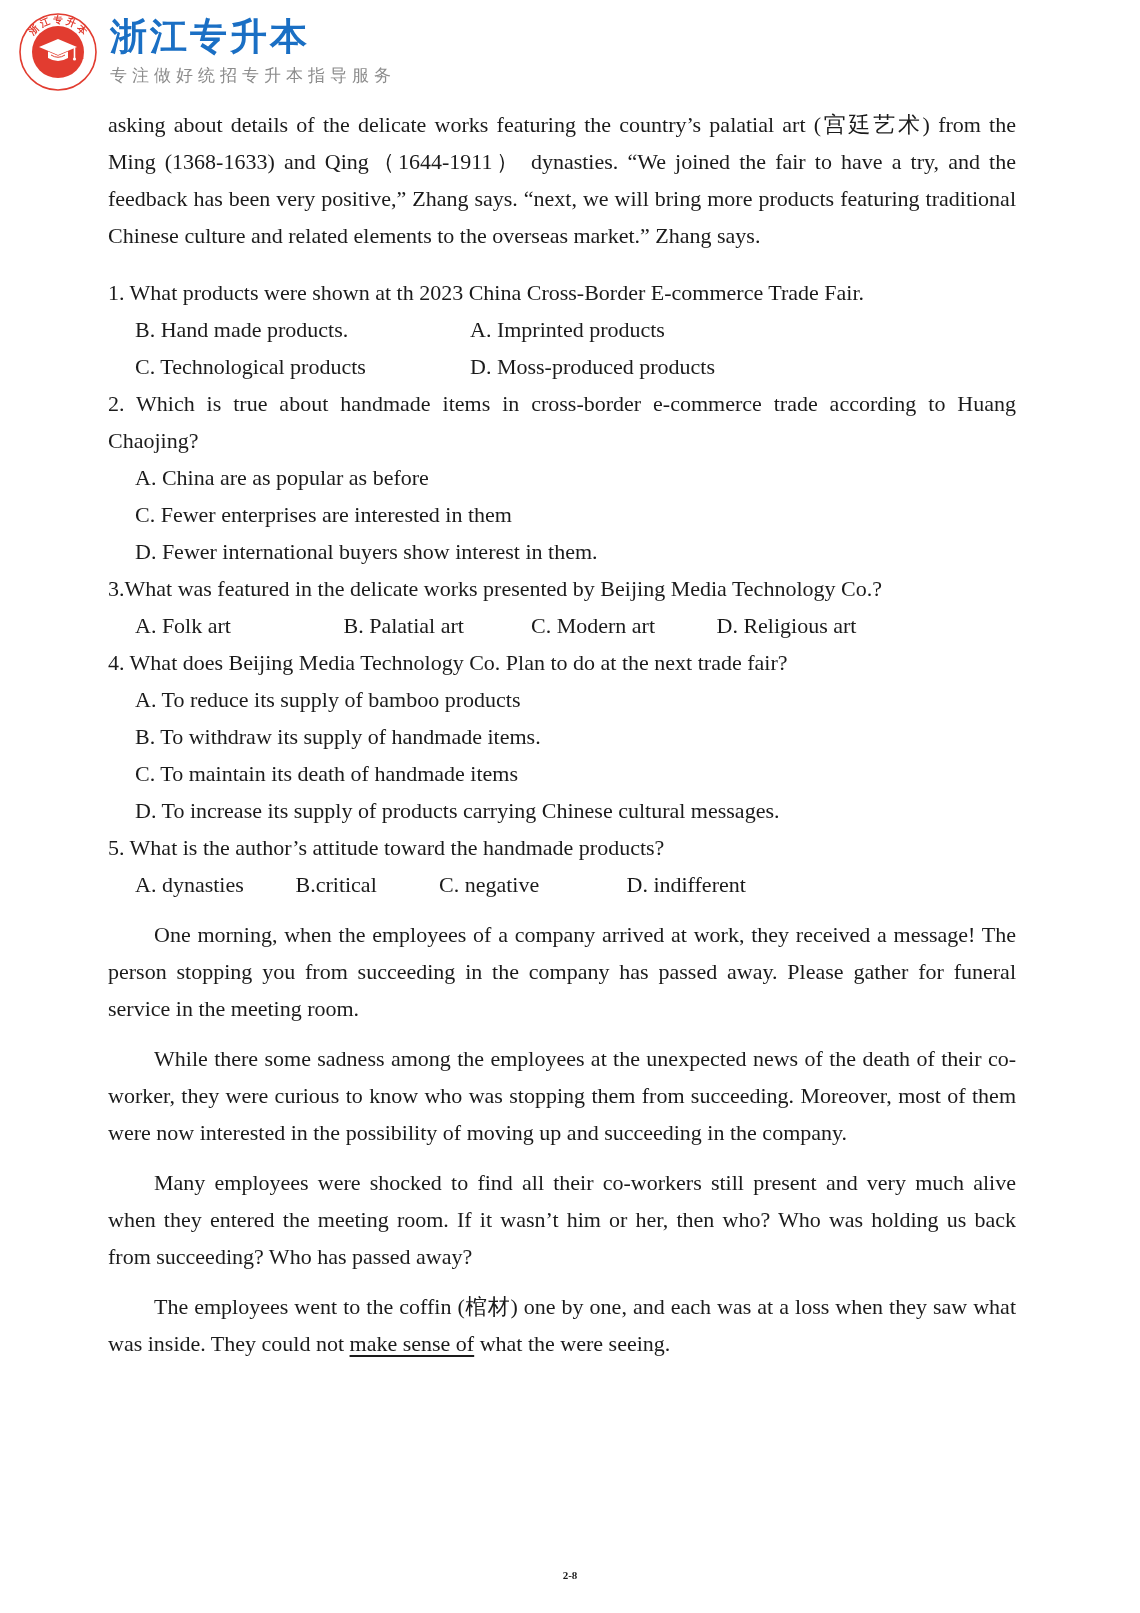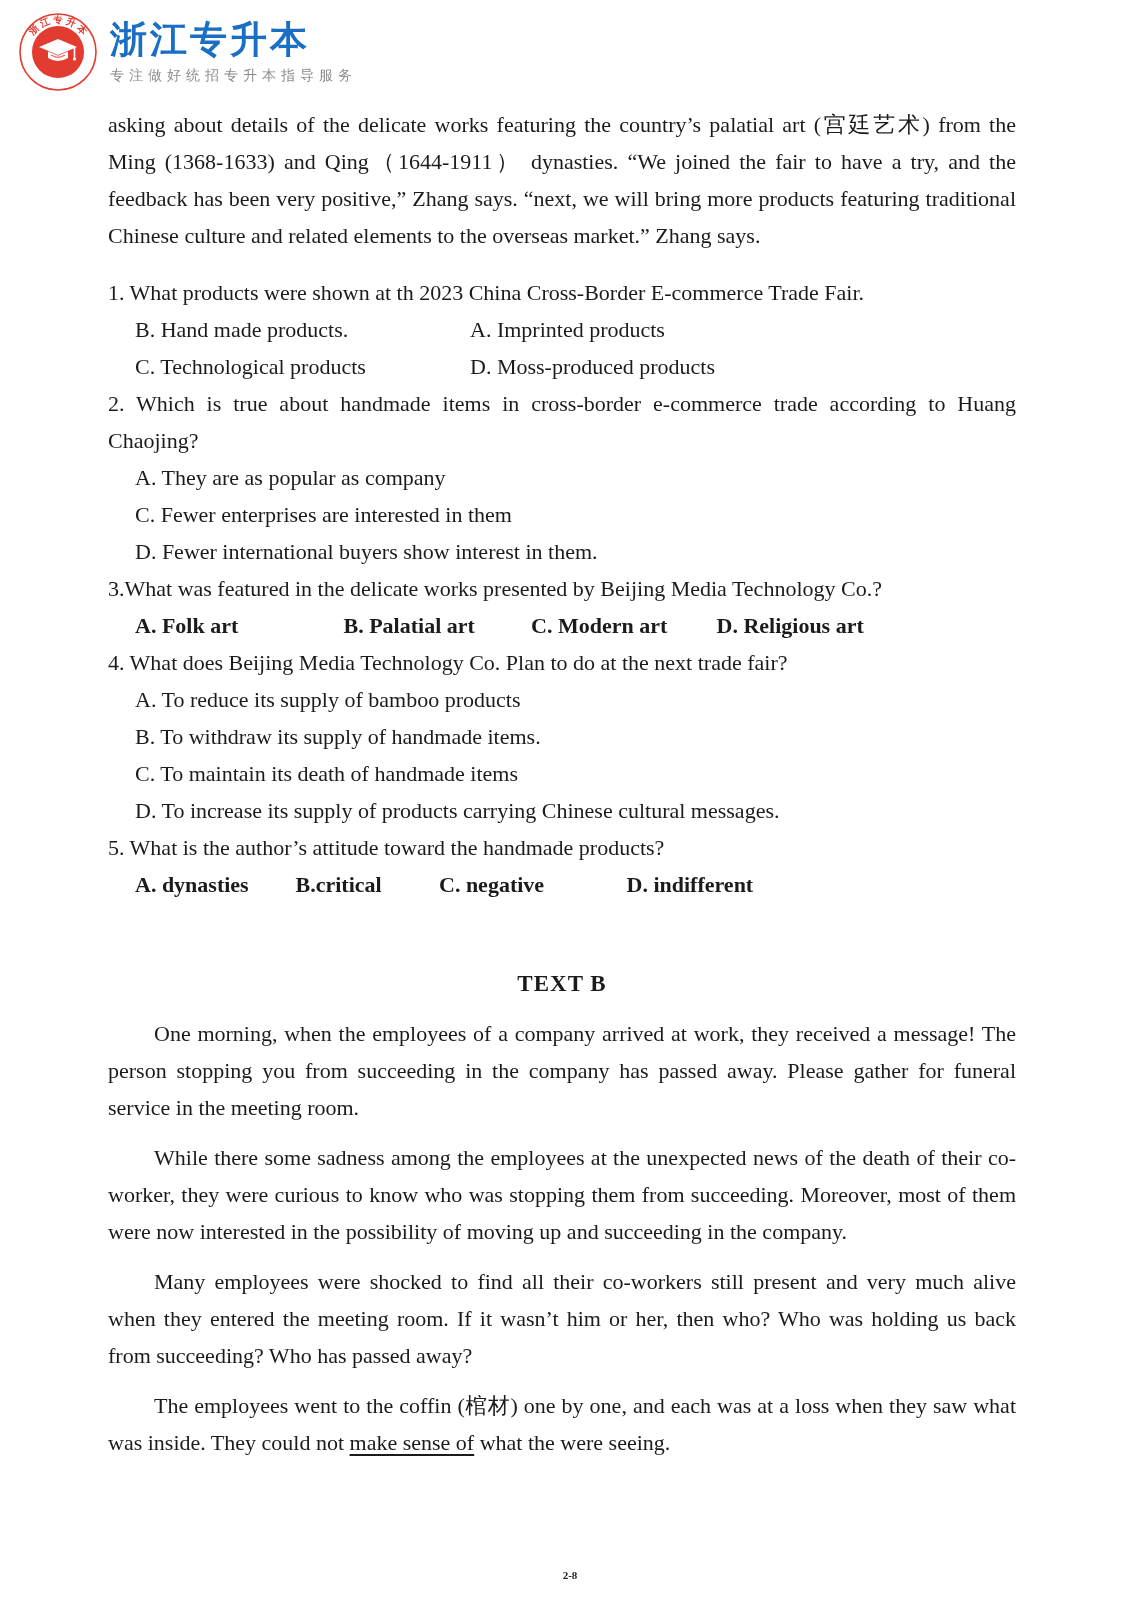--- a/index.html
+++ b/index.html
@@ -25,37 +25,37 @@
   }
   .seal { width: 80px; height: 80px; flex: 0 0 80px; }
   .brand-block { margin-left: 12px; display: flex; flex-direction: column; }
   .brand-name {
     font-family: "Liberation Sans", sans-serif;
     font-weight: bold; font-size: 37px; line-height: 40px;
     color: var(--brand-blue); letter-spacing: 3px;
   }
   .brand-slogan {
     font-family: "Liberation Sans", sans-serif;
-    font-size: 14px; color: var(--slogan-gray);
+    font-size: 17px; color: var(--slogan-gray);
     letter-spacing: 5px; margin-top: 7px;
   }
   
   .content {
     width: 908px; margin: 10px 0 0 108px;
     font-size: 22px; line-height: 37px;
   }
   .passage-tail { text-align: justify; margin: 0; }
   .questions { margin-top: 20px; text-align: justify; }
   .q-stem { margin: 0; }
   .opts-stack .opt { display: block; padding-left: 27px; }
   .opts-grid {
     display: grid; grid-template-columns: 335px 1fr;
     padding-left: 27px;
   }
-  .opts-row { display: block; padding-left: 27px; font-weight: bold; }
+  .opts-row { display: block; padding-left: 27px; }
   .opts-row .opt { display: inline-block; text-align: left; }
   .q3-row .opt:nth-child(1) { width: 203px; }
   .q3-row .opt:nth-child(2) { width: 182px; }
   .q3-row .opt:nth-child(3) { width: 180px; }
   .q5-row .opt:nth-child(1) { width: 155px; }
   .q5-row .opt:nth-child(2) { width: 138px; }
   .q5-row .opt:nth-child(3) { width: 182px; }
   
   .textb-heading {
     text-align: center; font-weight: bold; font-size: 23px;
@@ -115,21 +115,21 @@
         <span class="opt">B. Hand made products.</span>
         <span class="opt">A. Imprinted products</span>
         <span class="opt">C. Technological products</span>
         <span class="opt">D. Moss-produced products</span>
       </div>
     </div>
 
     <div>
       <p class="q-stem">2. Which is true about handmade items in cross-border e-commerce trade according to Huang Chaojing?</p>
       <div class="opts-stack">
-        <span class="opt">A. They are as popular as company</span>
+        <span class="opt">A. China are as popular as before</span>
         <span class="opt">C. Fewer enterprises are interested in them</span>
         <span class="opt">D. Fewer international buyers show interest in them.</span>
       </div>
     </div>
 
     <div>
       <p class="q-stem">3.What was featured in the delicate works presented by Beijing Media Technology Co.?</p>
       <div class="opts-row q3-row">
         <span class="opt">A. Folk art</span>
         <span class="opt">B. Palatial art</span>
@@ -154,21 +154,20 @@
         <span class="opt">A. dynasties</span>
         <span class="opt">B.critical</span>
         <span class="opt">C. negative</span>
         <span class="opt">D. indifferent</span>
       </div>
     </div>
 
   </div>
 
   <div class="textb">
-    <div class="textb-heading">TEXT B</div>
     <p>One morning, when the employees of a company arrived at work, they received a message! The person stopping you from succeeding in the company has passed away. Please gather for funeral service in the meeting room.</p>
     <p>While there some sadness among the employees at the unexpected news of the death of their co-worker, they were curious to know who was stopping them from succeeding. Moreover, most of them were now interested in the possibility of moving up and succeeding in the company.</p>
     <p>Many employees were shocked to find all their co-workers still present and very much alive when they entered the meeting room. If it wasn’t him or her, then who? Who was holding us back from succeeding? Who has passed away?</p>
     <p><span>The employees went to the coffin (棺材) one by one, and each was at a loss when they saw what was inside. They could not </span><span class="underlined">make sense of</span><span> what the were seeing.</span></p>
   </div>
 
 </div>
 
 <div class="footer">2-8</div>
 

